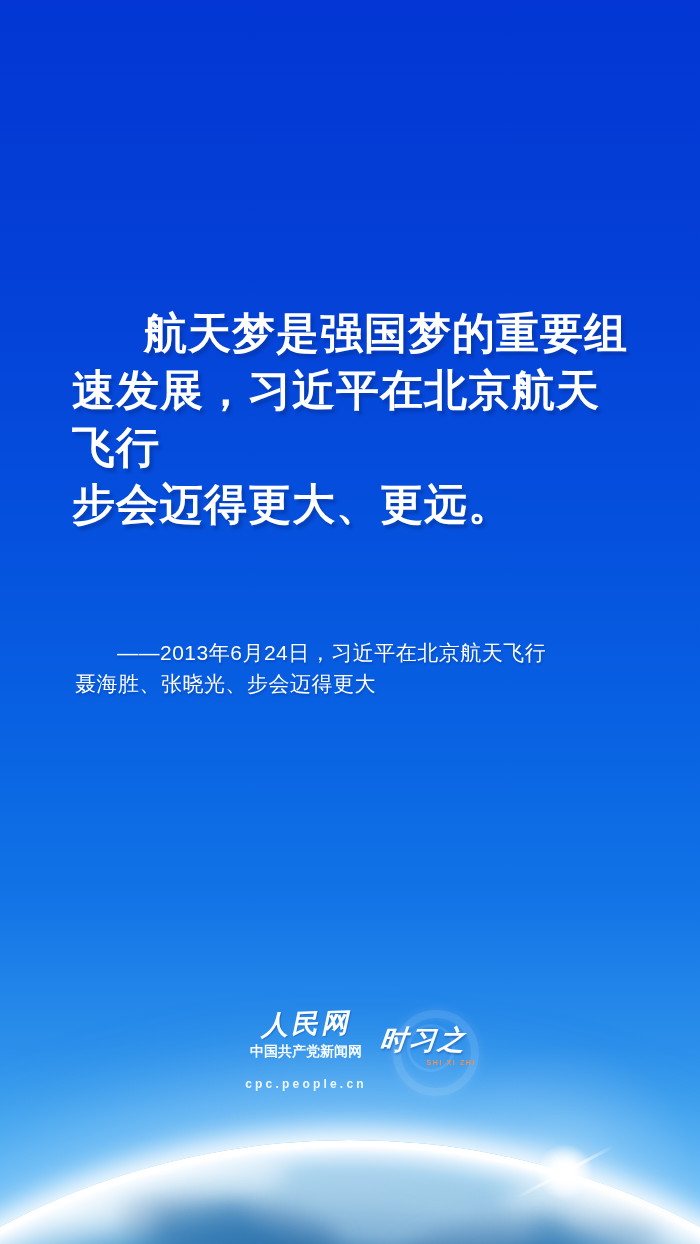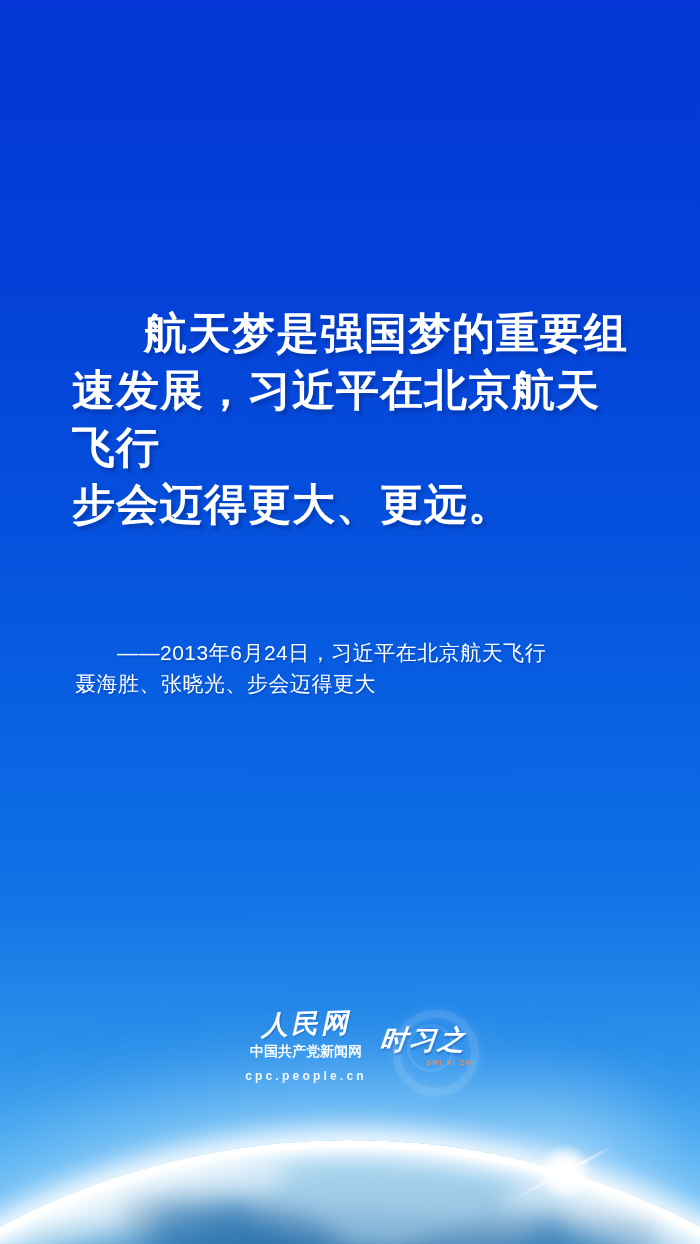--- a/index.html
+++ b/index.html
@@ -58,21 +58,21 @@
     letter-spacing:3px;
     transform:rotate(-2deg);
     text-shadow:1px 1px 1px rgba(8,40,130,0.3);
   }
   .pd-name{
     font-size:14px;font-weight:700;
     margin-top:3px;white-space:nowrap;
   }
   .pd-url{
     font-size:12px;font-weight:700;
-    letter-spacing:3.2px;margin-top:8px;white-space:nowrap;
+    letter-spacing:3.2px;margin-top:16px;white-space:nowrap;
   }
 
   .sxz-logo{
     position:absolute;left:380px;top:1022px;width:110px;height:60px;
     color:#ffffff;
   }
   .sxz-ring{
     position:absolute;left:13px;top:-12px;
     width:70px;height:70px;border-radius:50%;
     border:8px solid rgba(255,255,255,0.14);

